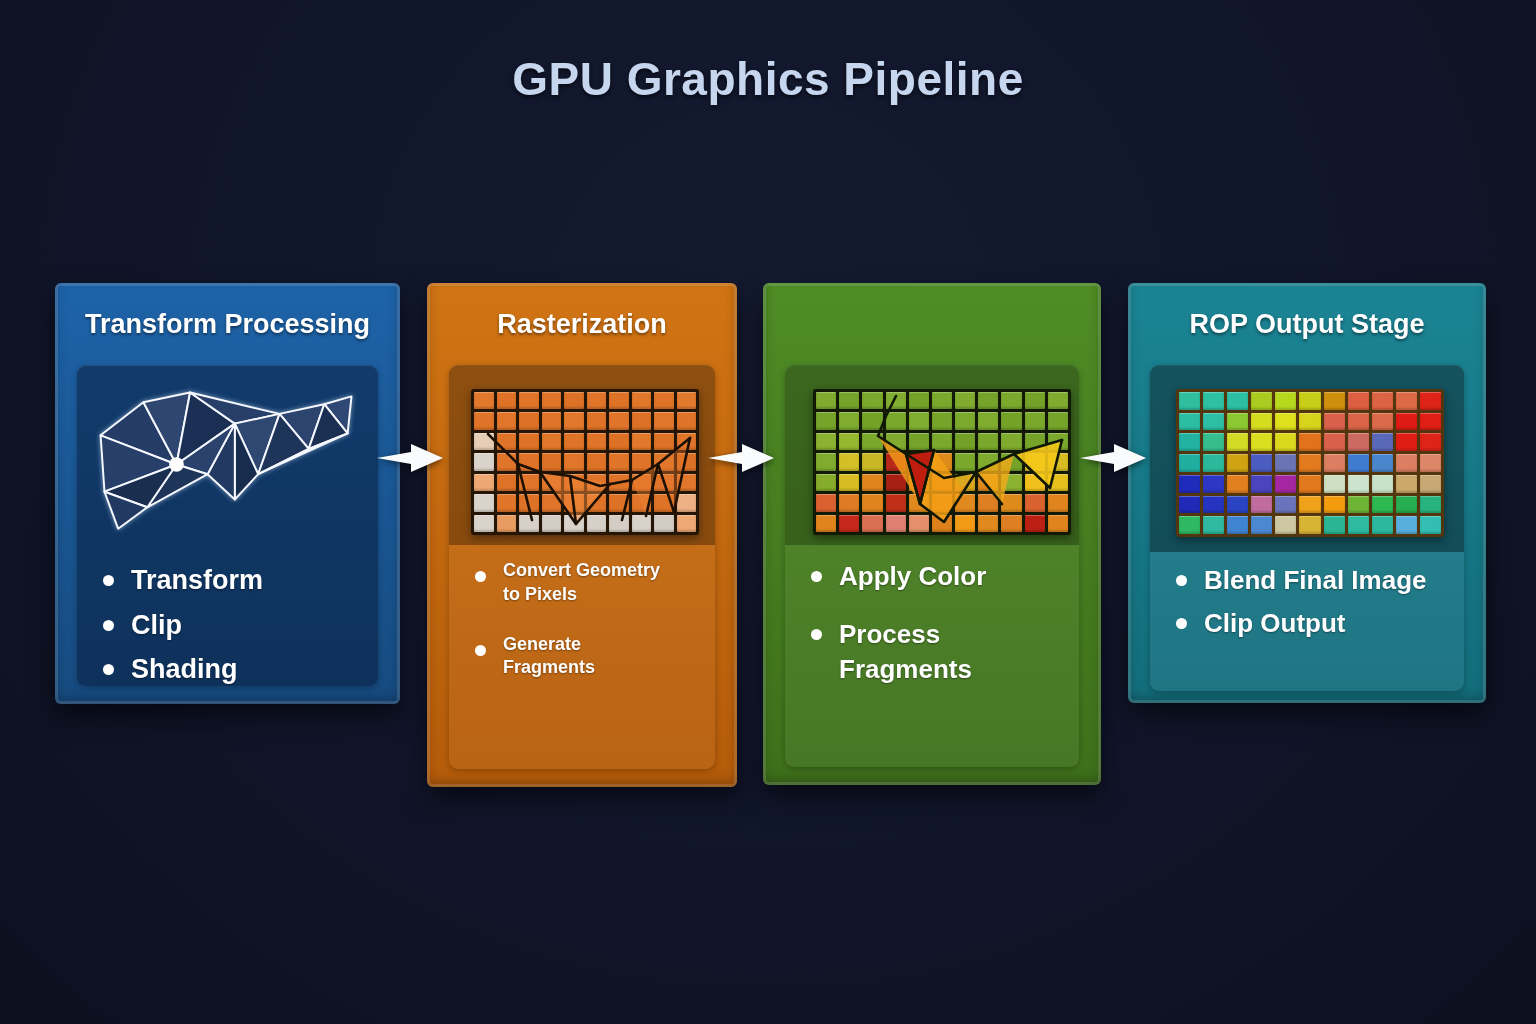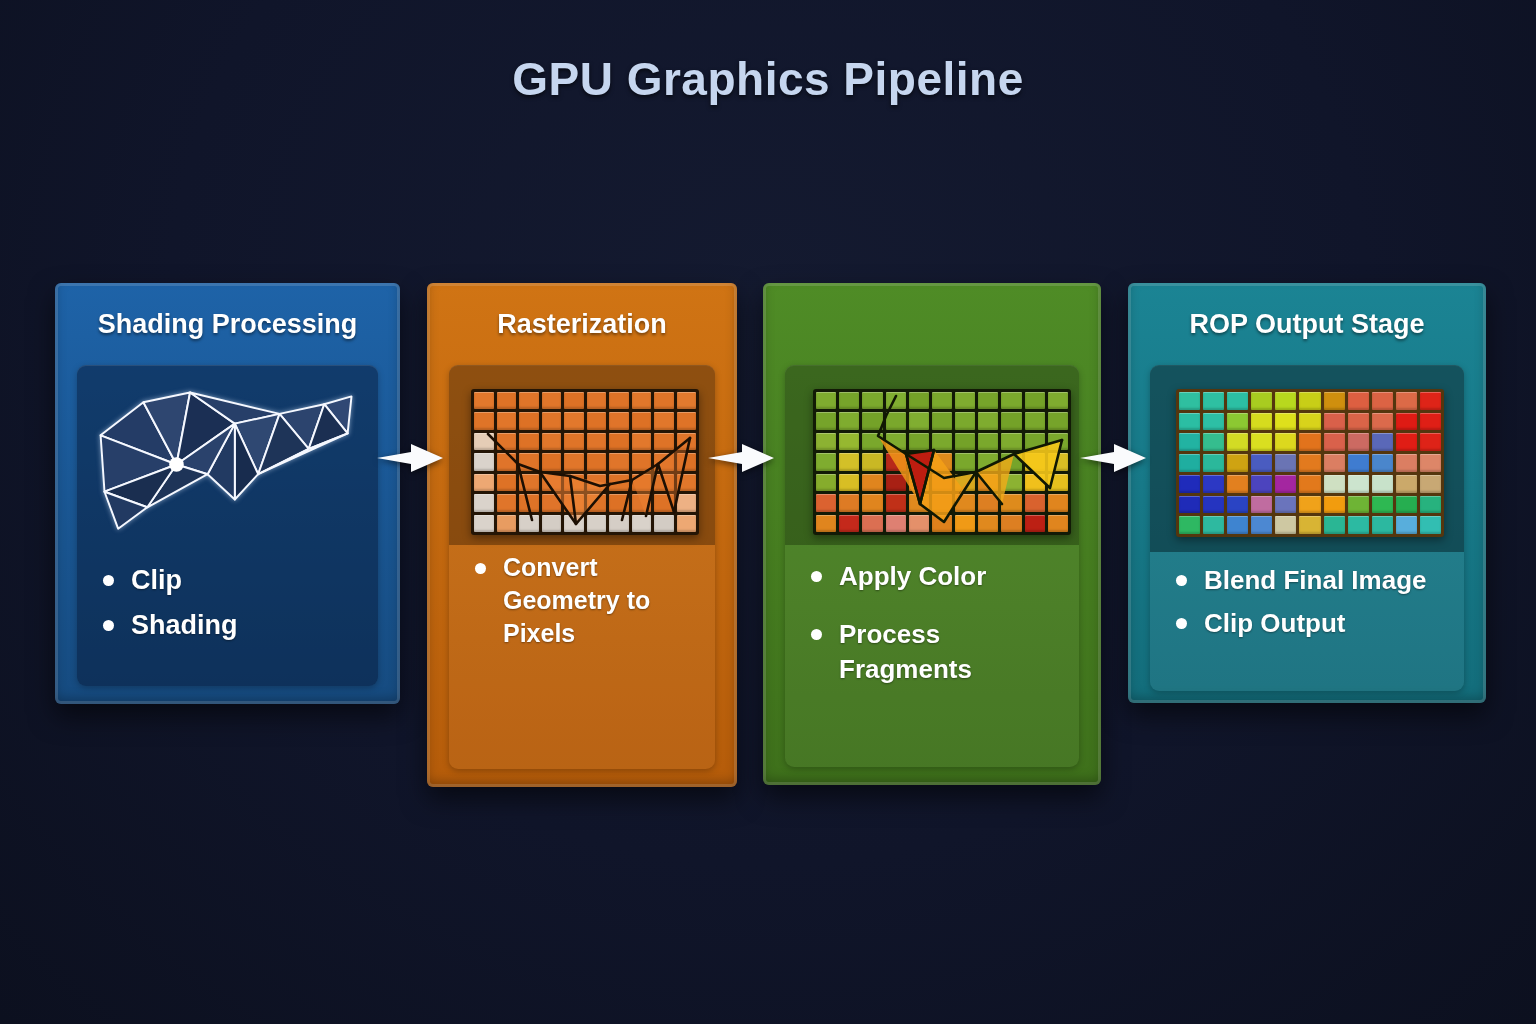--- a/index.html
+++ b/index.html
@@ -54,41 +54,41 @@
     color:#FFFFFF;font-weight:bold;line-height:1.32;
     text-shadow:0 1px 2px rgba(0,0,0,0.4);
   }
   ul.bullets li{position:relative;padding-left:36px;}
   ul.bullets li::before{
     content:"";position:absolute;left:8px;top:12px;width:11px;height:11px;
     border-radius:50%;background:#FFFFFF;
   }
   .card-geometry ul.bullets{top:198px;font-size:27px;width:300px;}
   .card-geometry ul.bullets li{margin-bottom:9px;}
-  .card-raster   ul.bullets{top:186px;font-size:25px;width:200px;}
+  .card-raster   ul.bullets{top:194px;font-size:18px;width:200px;}
   .card-raster   ul.bullets li{margin-bottom:26px;}
   .card-fragment ul.bullets{top:194px;font-size:26px;width:210px;}
   .card-fragment ul.bullets li{margin-bottom:24px;}
   .card-rop      ul.bullets{top:198px;font-size:26px;width:320px;}
   .card-rop      ul.bullets li{margin-bottom:9px;}
 
   .mesh-svg{position:absolute;left:10px;top:8px;}
   .mesh-svg g{filter:drop-shadow(0 0 3px rgba(215,232,255,0.55));}
 
   .arrow{position:absolute;width:68px;height:36px;filter:drop-shadow(0 2px 3px rgba(0,0,0,0.55));}
 </style>
 </head>
 <body>
 
 <div id="stage">
 
   <div class="main-title">GPU Graphics Pipeline</div>
 
   <div class="card card-geometry" style="left: 55px; top: 283px; width: 345px; height: 421px; background: linear-gradient(rgb(30, 99, 168) 0%, rgb(22, 75, 128) 100%);">
-    <div class="card-title">Shading Processing</div>
+    <div class="card-title">Transform Processing</div>
     <div class="panel">
       <svg class="mesh-svg" width="282" height="182" viewBox="0 0 290 175">
         <g stroke="#F5F8FF" stroke-width="2" stroke-linejoin="round" fill-rule="evenodd">
           <polygon points="14,58 58,24 92,88" fill="#243C66"></polygon>
           <polygon points="58,24 106,14 92,88" fill="#2E4670"></polygon>
           <polygon points="106,14 152,46 92,88" fill="#1B2F54"></polygon>
           <polygon points="106,14 198,36 152,46" fill="#273F69"></polygon>
           <polygon points="152,46 198,36 176,98" fill="#2F4872"></polygon>
           <polygon points="152,46 176,98 152,124" fill="#182C4E"></polygon>
           <polygon points="152,46 152,124 124,98" fill="#223A62"></polygon>
@@ -99,20 +99,21 @@
           <polygon points="18,116 62,132 32,154" fill="#223A62"></polygon>
           <polygon points="198,36 244,26 228,72" fill="#2C446E"></polygon>
           <polygon points="198,36 228,72 176,98" fill="#1E3458"></polygon>
           <polygon points="244,26 272,18 268,56" fill="#304874"></polygon>
           <polygon points="244,26 268,56 228,72" fill="#1B2F52"></polygon>
           <polygon points="228,72 268,56 176,98" fill="#253D67"></polygon>
         </g>
         <circle cx="92" cy="88" r="7.5" fill="#FFFFFF"></circle>
       </svg>
       <ul class="bullets">
+          <li>Transform</li>
           <li>Clip</li>
           <li>Shading</li>
         </ul>
     </div>
   </div>
 
   <div class="card card-raster" style="left: 427px; top: 283px; width: 310px; height: 504px; background: linear-gradient(rgb(208, 116, 20) 0%, rgb(181, 92, 10) 100%);">
     <div class="card-title">Rasterization</div>
     <div class="panel">
       <div class="img-area"></div>
@@ -199,20 +200,21 @@
           <polyline points="44,72 58,128"></polyline>
           <polyline points="96,84 102,132"></polyline>
           <polyline points="158,88 148,128"></polyline>
           <polyline points="184,72 172,124"></polyline>
           <polyline points="184,72 200,120"></polyline>
           <polyline points="216,46 200,120"></polyline>
         </g>
       </svg>
       <ul class="bullets">
           <li>Convert Geometry to Pixels</li>
+          <li>Generate Fragments</li>
         </ul>
     </div>
   </div>
 
   <div class="card card-fragment" style="left: 763px; top: 283px; width: 338px; height: 502px; background: linear-gradient(rgb(79, 140, 38) 0%, rgb(62, 112, 27) 100%);">
     <div class="panel">
       <div class="img-area"></div>
       <div class="pixel-grid" style="left: 28px; top: 24px; width: 252px; height: 140px; background: rgb(18, 26, 6); grid-template-columns: repeat(11, 1fr);">
           <div class="cell" style="background: rgb(127, 172, 47);"></div>
           <div class="cell" style="background: rgb(118, 164, 42);"></div>

